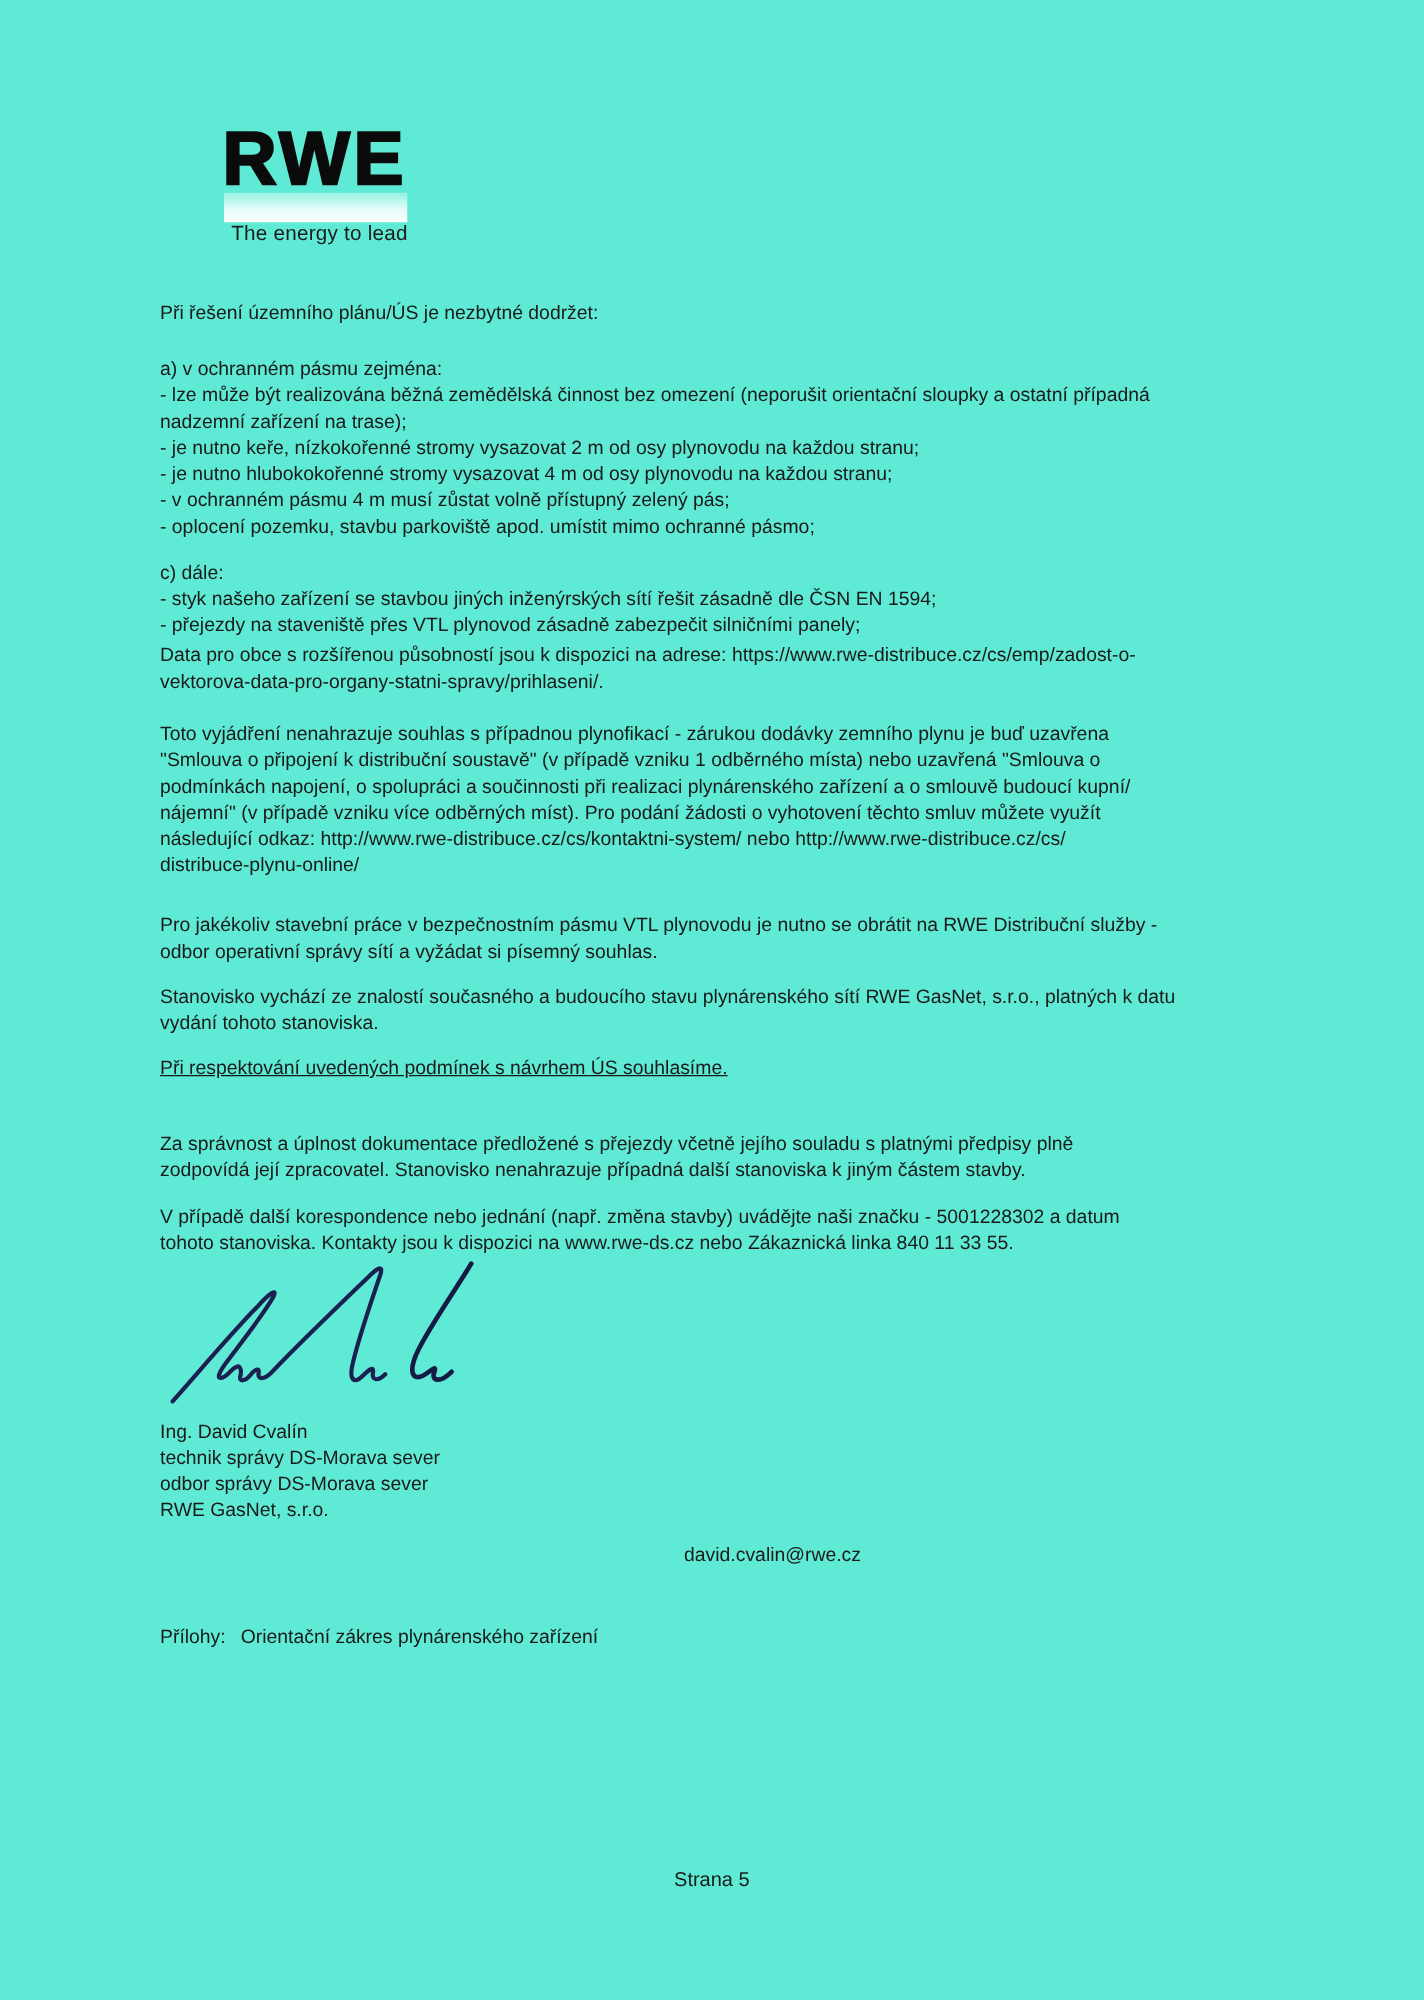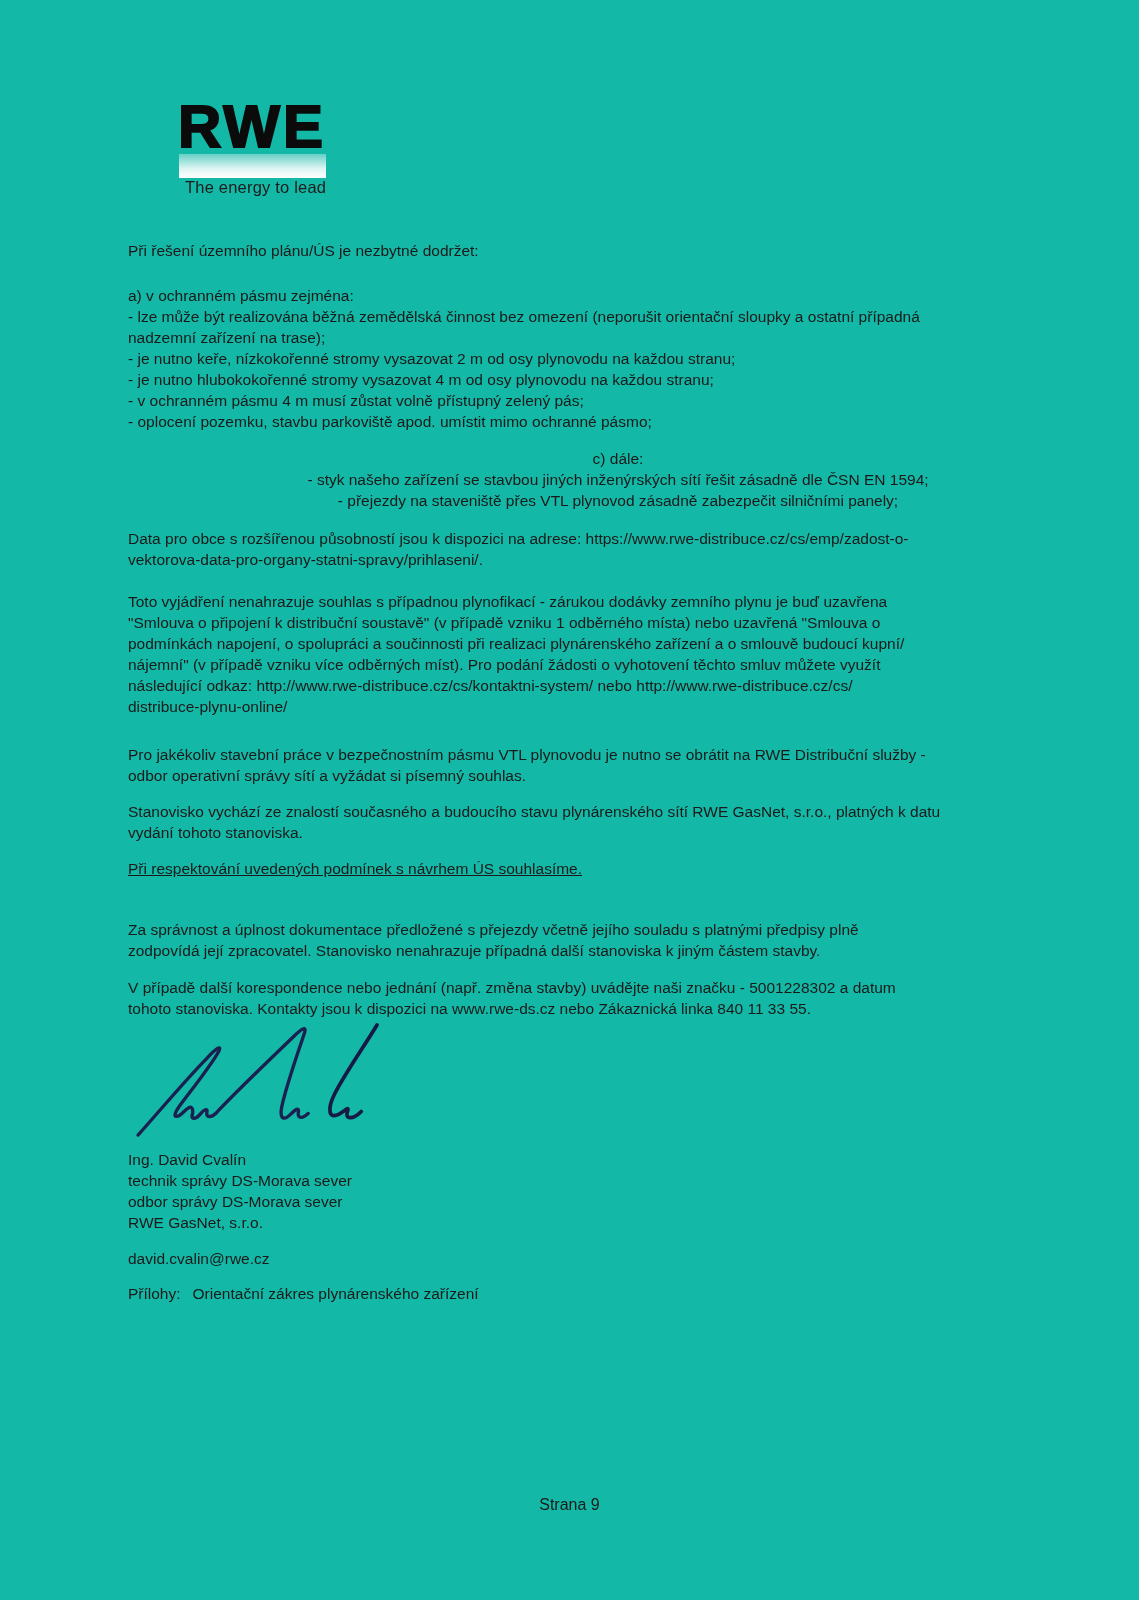--- a/index.html
+++ b/index.html
@@ -1,19 +1,19 @@
 <!DOCTYPE html>
 <html><head>
 <meta charset="utf-8">
 <style>
   html,body { margin:0; padding:0; background:#ffffff; }
   .page {
     position:relative;
     width:1139px; height:1600px;
-    background:#14b8a6;
+    background:#5eead4;
     font-family:"Liberation Sans", sans-serif;
     color:#1a1a1a;
     overflow:hidden;
   }
 
   
   .logo { position:absolute; left:178px; top:100px; }
   .brand {
     font-size:60px; font-weight:700; line-height:54px;
     letter-spacing:3px; color:#0b0b0b;
@@ -30,26 +30,26 @@
   }
 
   
   .content {
     position:absolute; left:128px; top:240px; width:980px;
     font-size:15.5px; line-height:21px;
   }
   .para { white-space:pre-wrap; margin:0; }
   .mb24 { margin-bottom:24px; }
   .mb21 { margin-bottom:21px; }
-  .mb17 { margin-bottom:17px;text-align:center; }
+  .mb17 { margin-bottom:3px; }
   .mb16 { margin-bottom:16px; }
   .mb15 { margin-bottom:15px; }
   .mb27 { margin-bottom:27px; }
   .mb40 { margin-bottom:40px;text-decoration:underline; }
-  .mb28 { margin-bottom:14px; }
+  .mb28 { margin-bottom:44px;text-align:center; }
 
   .signature-svg { display:block; margin:2px 0 10px 6px; }
 
   .attachments { display:flex; gap:12px; }
 
   .footer {
     position:absolute; left:0; top:1496px; width:100%;
     text-align:center; font-size:16px; color:#1a1a1a;
   }
 </style>
@@ -126,15 +126,15 @@
 odbor správy DS-Morava sever
 RWE GasNet, s.r.o.</div>
     <div class="para mb28">david.cvalin@rwe.cz</div>
 
     <div class="attachments">
       <span>Přílohy:</span>
       <span>Orientační zákres plynárenského zařízení</span>
     </div>
   </div>
 
-  <div class="footer">Strana 9</div>
+  <div class="footer">Strana 5</div>
 
 </div>
 
 </body></html>

